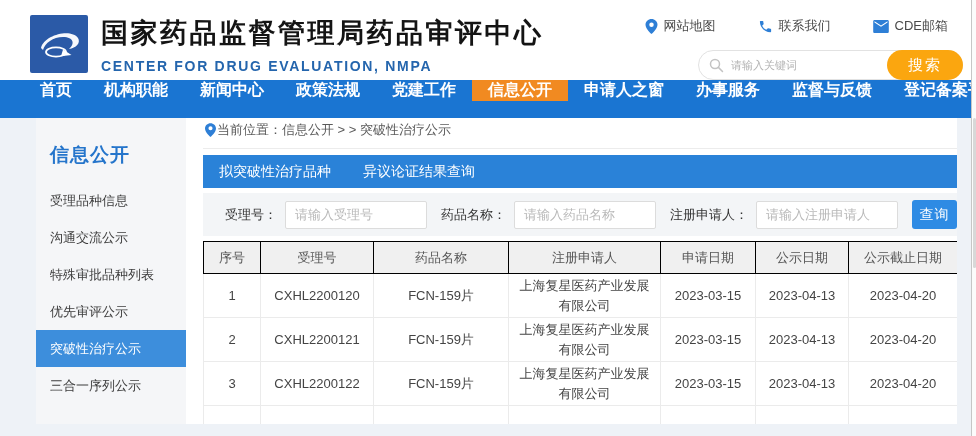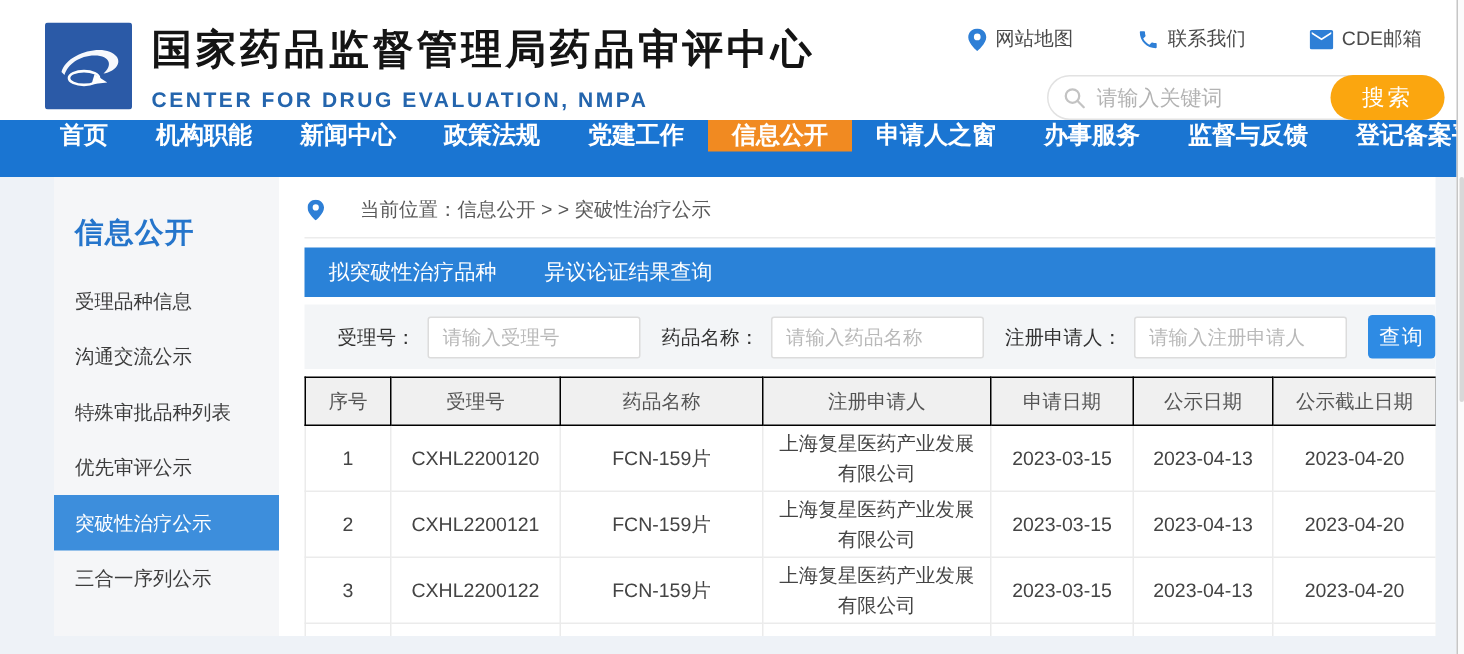--- a/index.html
+++ b/index.html
@@ -10,21 +10,21 @@
   .header { height:80px; background:#fff; position:relative; }
   .logo { position:absolute; left:30px; top:15px; width:58px; height:58px; }
   .titles { position:absolute; left:101px; top:15px; }
   .title-cn { font-size:27px; font-weight:bold; color:#141414; letter-spacing:2.5px; white-space:nowrap; }
   .title-en { font-size:14px; font-weight:bold; color:#2465ad; letter-spacing:1.7px; margin-top:7px; white-space:nowrap; }
   .quick-links { position:absolute; right:28px; top:17px; display:flex; gap:42px; align-items:center; font-size:13px; color:#4a4a4a; }
   .quick-link { display:flex; align-items:center; gap:6px; cursor:pointer; white-space:nowrap; }
   .quick-link svg { display:block; }
   .search-bar { position:absolute; right:13px; top:50px; width:265px; height:30px; background:#fff;
                 border:1px solid #e2e2e2; border-radius:16px; display:flex; align-items:center; padding-left:10px; }
-  .search-bar input { border:none; outline:none; flex:1; font-size:14px; color:#333; padding-left:7px; background:transparent; min-width:0; }
+  .search-bar input { border:none; outline:none; flex:1; font-size:11px; color:#333; padding-left:7px; background:transparent; min-width:0; }
   .search-bar input::placeholder { color:#b3b3b3; }
   .search-btn { width:76px; height:30px; margin:-1px -1px -1px 0; background:#fba60f; border:none; border-radius:16px;
                 color:#fff; font-size:15px; letter-spacing:2px; cursor:pointer; font-family:inherit; }
 
   
   .nav { height:38px; background:#1a75d2; display:flex; align-items:flex-start; padding-left:24px; }
   .nav-item { display:flex; align-items:center; padding:0 16px; color:#fff; font-size:16px; font-weight:bold;
               cursor:pointer; white-space:nowrap; }
   .nav-item.active { background:#f18a21; }
   .nav-sep { width:1px; height:15px; background:rgba(255,255,255,.45); align-self:center; }
@@ -34,21 +34,21 @@
   .left-gutter { width:36px; }
   .right-gutter { width:19px; }
 
   .sidebar { width:150px; background:#f5f6f8; }
   .sidebar-title { color:#2575cb; font-size:19px; font-weight:bold; padding:24px 0 14px 14px; letter-spacing:1px; }
   .side-item { height:37px; line-height:37px; padding-left:14px; font-size:13px; color:#3c3c3c; cursor:pointer; white-space:nowrap; }
   .side-item.active { background:#3d8edc; color:#fff; }
 
   .main { flex:1; background:#fff; padding-left:17px; overflow:hidden; }
 
-  .breadcrumb { display:flex; align-items:center; gap:24px; padding:13px 0 9px 2px; font-size:13px; color:#5a5a5a;
+  .breadcrumb { display:flex; align-items:center; gap:1px; padding:3px 0 9px 2px; font-size:13px; color:#5a5a5a;
                 border-bottom:1px solid #ececec; margin-right:0; }
 
   .tabs { display:flex; background:#2a82d8; height:33px; margin-top:6px; }
   .tab { min-width:129px; padding:0 16px; display:flex; align-items:center; justify-content:center;
          color:#fff; font-size:14px; cursor:pointer; white-space:nowrap; }
   .tab.active { background:#fff; color:#2a64a8; font-weight:bold; min-width:150px; }
 
   .filter-bar { background:#f3f5f7; height:43px; margin-top:5px; display:flex; align-items:center;
                 padding-left:22px; font-size:13px; color:#333; }
   .filter-label { white-space:nowrap; }

